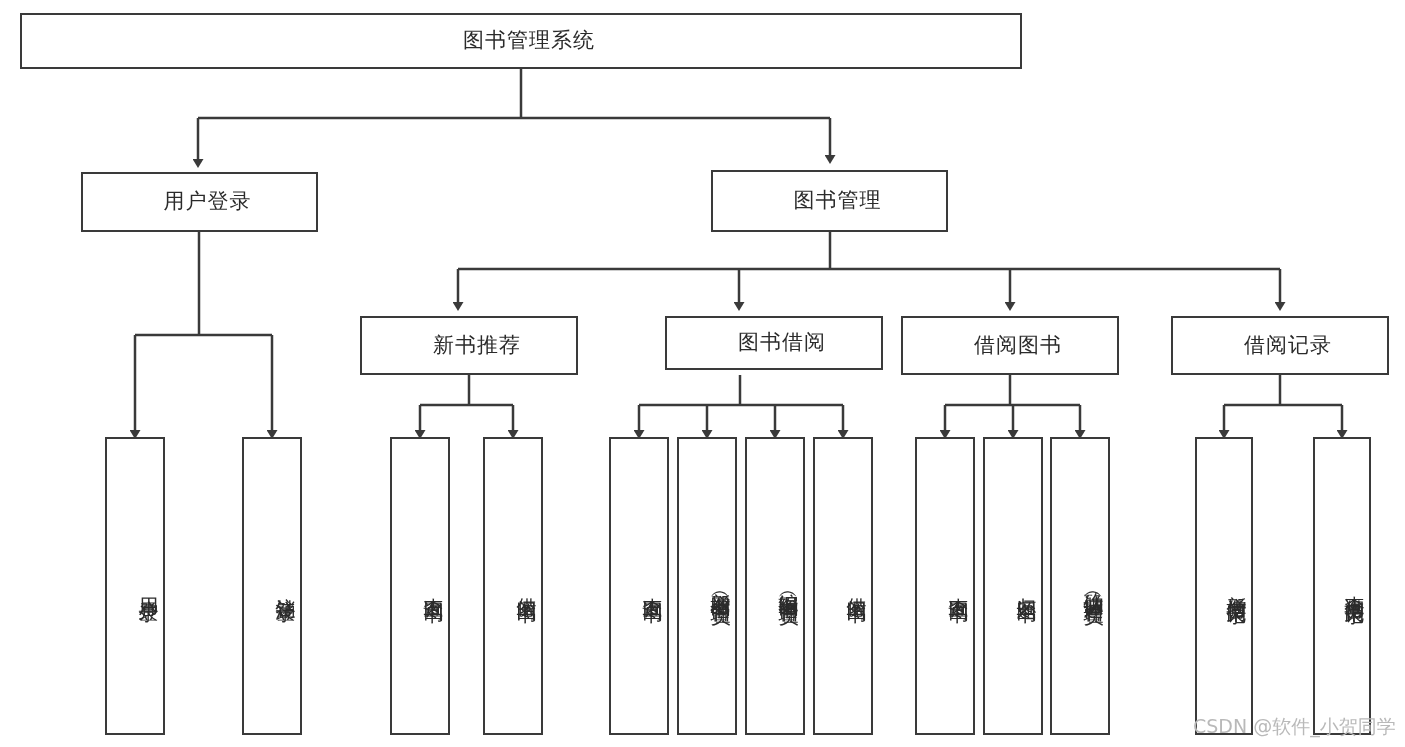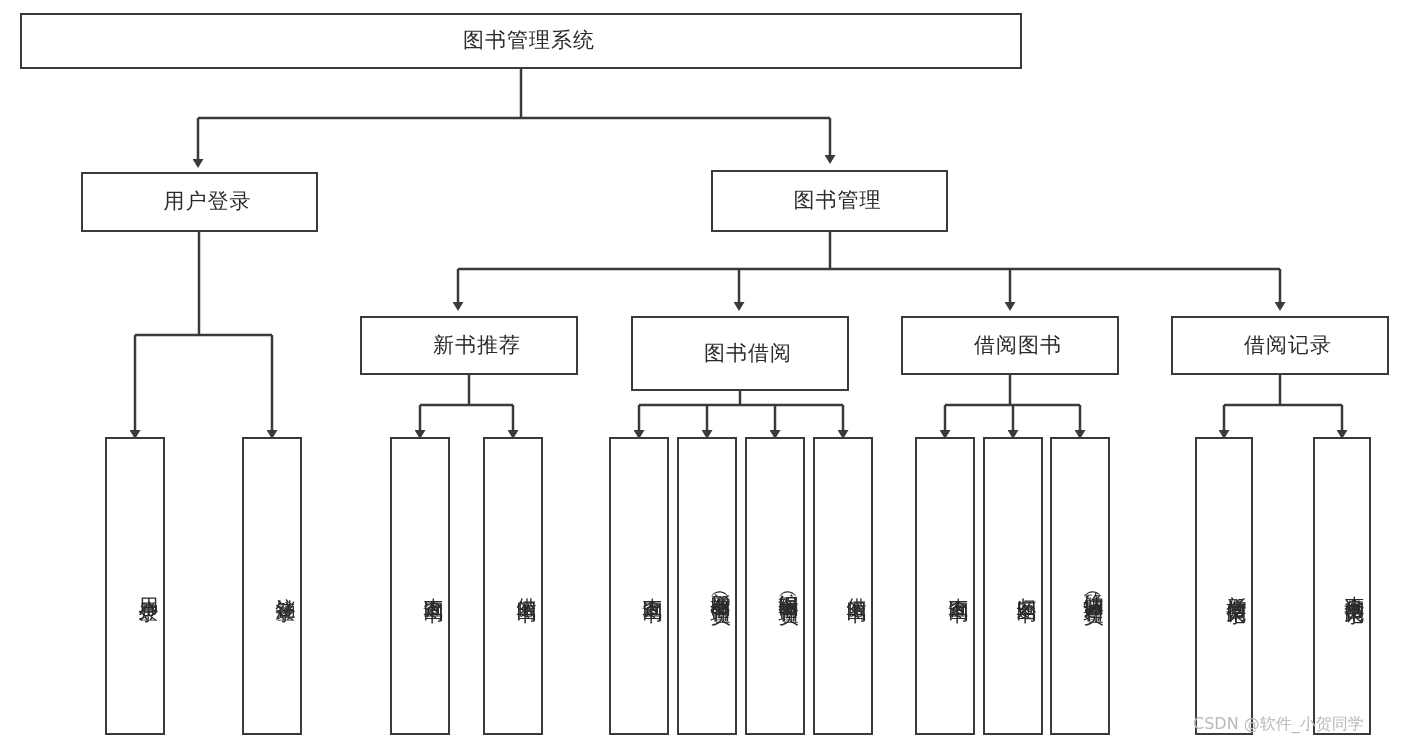--- a/index.html
+++ b/index.html
@@ -52,21 +52,21 @@
     left: 0;
     top: 0;
     width: 1405px;
     height: 747px;
     pointer-events: none;
   }
   .watermark {
     position: absolute;
     left: 1193px;
     top: 714px;
-    font-size: 16px;
+    font-size: 19px;
     color: #b9b9b9;
     white-space: nowrap;
     font-family: "DejaVu Sans", "Liberation Sans", sans-serif;
   }
 </style>
 </head>
 <body>
 
 <div id="canvas">
 
@@ -127,21 +127,21 @@
   <div class="node horiz" style="left:81px; top:172px; width:237px; height:60px;">
     <span>用户登录</span>
   </div>
   <div class="node horiz" style="left:711px; top:170px; width:237px; height:62px;">
     <span>图书管理</span>
   </div>
 
   <div class="node horiz" style="left:360px; top:316px; width:218px; height:59px;">
     <span>新书推荐</span>
   </div>
-  <div class="node horiz" style="left:631px; top:316px; width:218px; height:75px;justify-content:center;">
+  <div class="node horiz" style="left:665px; top:316px; width:218px; height:54px;justify-content:center;">
     <span>图书借阅</span>
   </div>
   <div class="node horiz" style="left:901px; top:316px; width:218px; height:59px;">
     <span>借阅图书</span>
   </div>
   <div class="node horiz" style="left:1171px; top:316px; width:218px; height:59px;font-family:Liberation Serif, serif;">
     <span>借阅记录</span>
   </div>
 
   <div class="node vert" style="left:105px; top:437px; width:60px; height:298px;">

